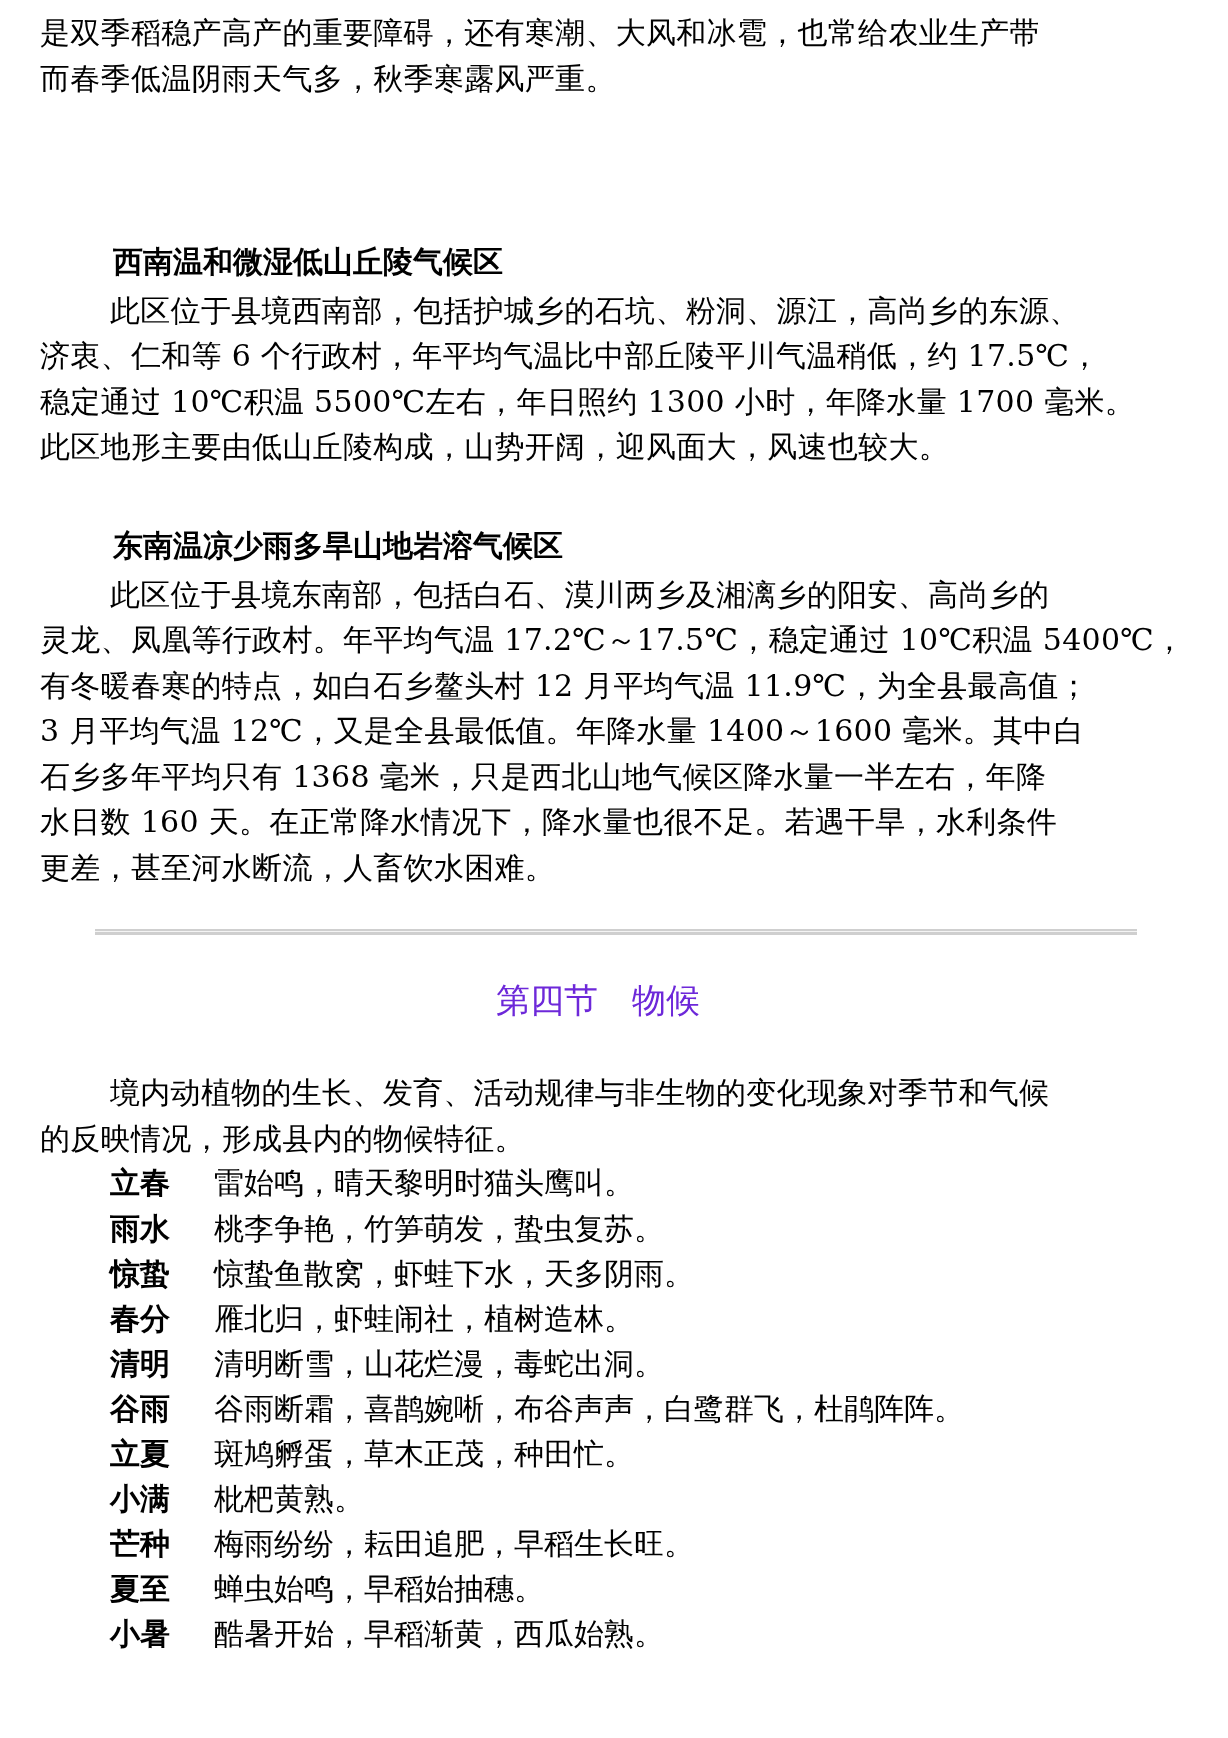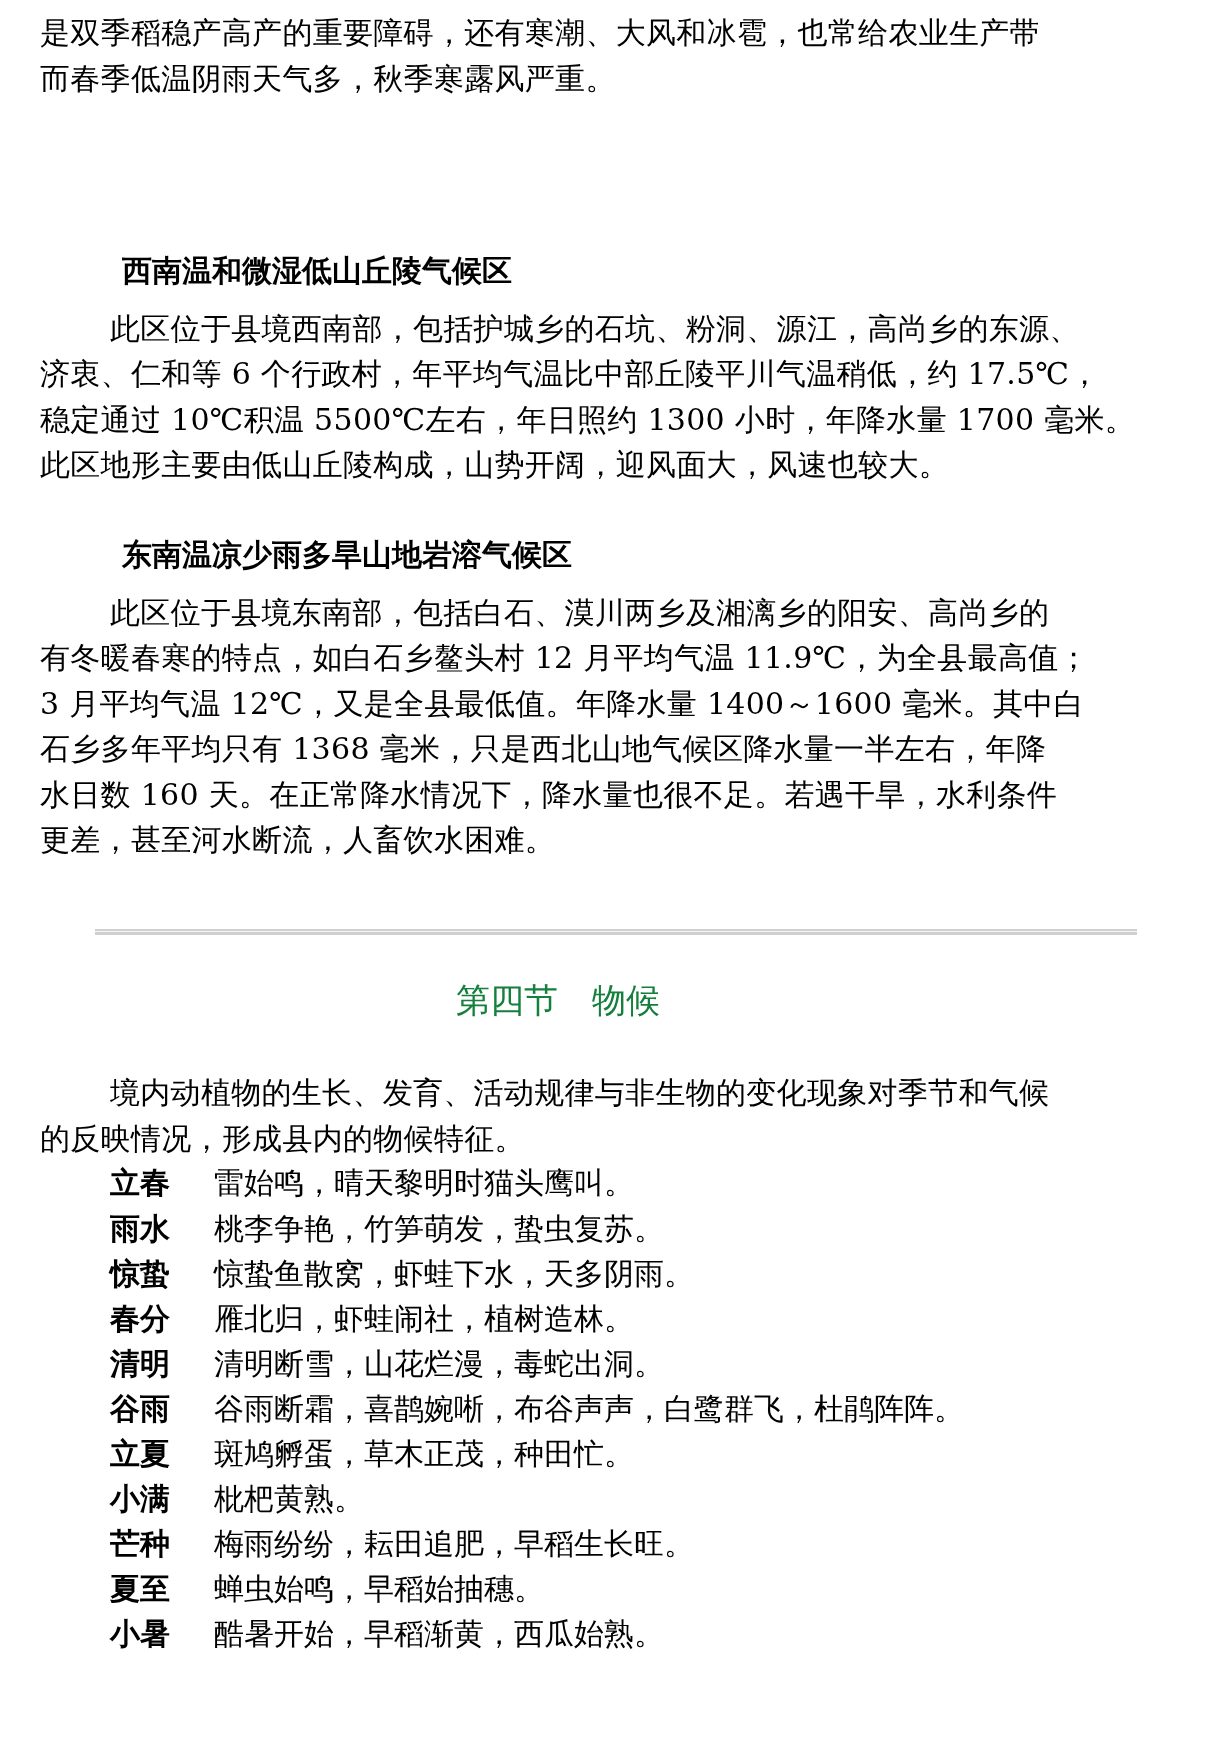--- a/index.html
+++ b/index.html
@@ -8,31 +8,31 @@
     font-family: "DejaVu Serif", "Liberation Serif", serif;
     color: #000000;
   }
   .page { position: absolute; left: 40px; top: 0; width: 1160px; }
   .para {
     font-size: 30px; line-height: 45.5px; margin: 0;
     text-align: justify; text-justify: inter-character;
     letter-spacing: 0.3px;
   }
   .heading {
-    font-size: 30px; line-height: 45.5px; margin: 12px; font-weight: bold;
+    font-size: 30px; line-height: 45.5px; margin: 3px; font-weight: bold;
     padding-left: 70px;
   }
   .rule {
     position: absolute; left: 95px; width: 1042px; top: 929px; height: 6px;
     border-top: 2px solid #cfcfcf; border-bottom: 3px solid #cfcfcf;
     box-sizing: border-box; background: #f4f4f4;
   }
   .section-title {
     position: absolute; left: 0; width: 1116px; top: 978px; text-align: center;
-    font-size: 34px; color: #15803d; line-height: 44px;
+    font-size: 34px; color: #6d28d9; line-height: 44px; padding-left: 40px;
   }
   .term-row { position: absolute; left: 110px; font-size: 30px; line-height: 45px; white-space: nowrap; }
   .term-name { display: inline-block; width: 104px; font-weight: bold; }
   .term-desc { display: inline-block; }
 </style>
 </head>
 <body>
 
 <div class="page">
 
@@ -45,20 +45,21 @@
     <p class="heading">西南温和微湿低山丘陵气候区</p>
     <p class="para" style="padding-left:70px;">此区位于县境西南部，包括护城乡的石坑、粉洞、源江，高尚乡的东源、</p>
     <p class="para">济衷、仁和等 6 个行政村，年平均气温比中部丘陵平川气温稍低，约 17.5℃，</p>
     <p class="para">稳定通过 10℃积温 5500℃左右，年日照约 1300 小时，年降水量 1700 毫米。</p>
     <p class="para">此区地形主要由低山丘陵构成，山势开阔，迎风面大，风速也较大。</p>
   </div>
 
   <div style="position:absolute; top:520px; left:0; width:1160px;">
     <p class="heading">东南温凉少雨多旱山地岩溶气候区</p>
     <p class="para" style="padding-left:70px;">此区位于县境东南部，包括白石、漠川两乡及湘漓乡的阳安、高尚乡的</p>
+    <p class="para">灵龙、凤凰等行政村。年平均气温 17.2℃～17.5℃，稳定通过 10℃积温 5400℃，</p>
     <p class="para">有冬暖春寒的特点，如白石乡鳌头村 12 月平均气温 11.9℃，为全县最高值；</p>
     <p class="para">3 月平均气温 12℃，又是全县最低值。年降水量 1400～1600 毫米。其中白</p>
     <p class="para">石乡多年平均只有 1368 毫米，只是西北山地气候区降水量一半左右，年降</p>
     <p class="para">水日数 160 天。在正常降水情况下，降水量也很不足。若遇干旱，水利条件</p>
     <p class="para">更差，甚至河水断流，人畜饮水困难。</p>
   </div>
 </div>
 
 <div class="rule"></div>
 

